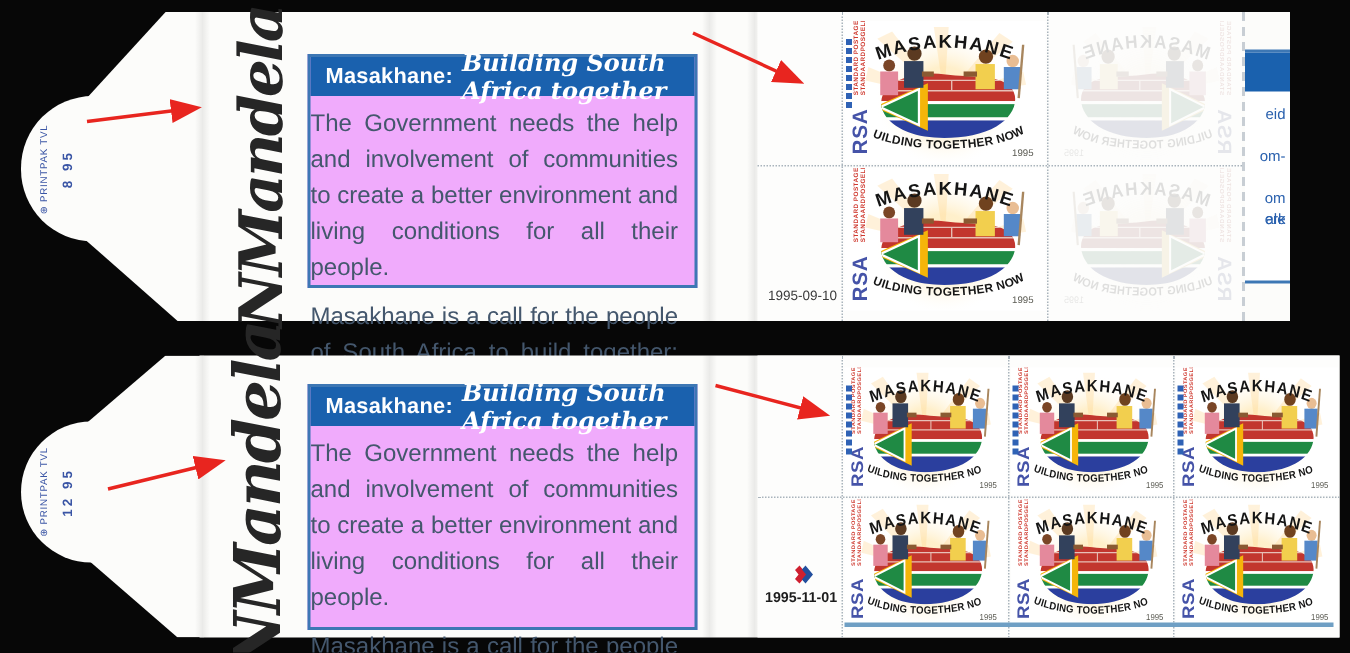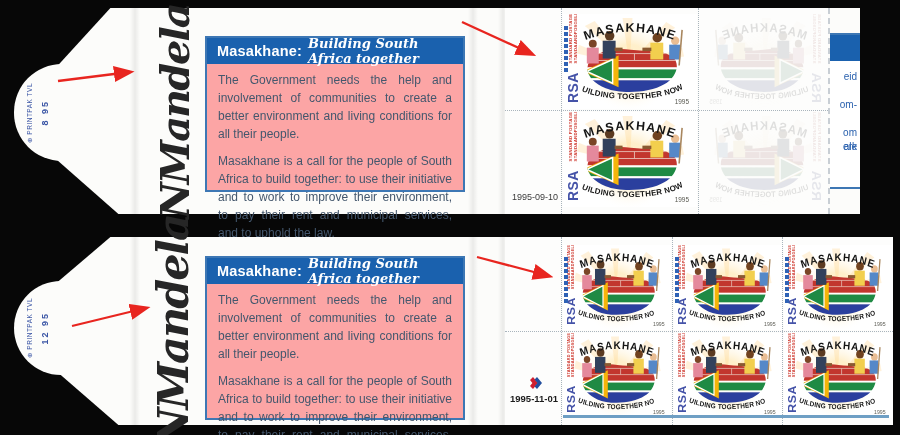--- a/index.html
+++ b/index.html
@@ -12,25 +12,25 @@
   .flap{clip-path:polygon(68% 0,100% 0,100% 100%,78% 100%,2% 74%,2% 28%);}
   .flap2{clip-path:polygon(68% 0,100% 0,100% 100%,78% 100%,2% 72%,2% 24%);}
   .vtext{writing-mode:vertical-rl;transform:rotate(180deg);color:#3a55a5;white-space:nowrap;}
   .printer{font-size:6.5px;letter-spacing:.5px;}
   .tabcode{font-size:9px;font-weight:bold;letter-spacing:2px;}
   .sigwrap{display:flex;align-items:center;justify-content:center;}
   .sig{transform:rotate(-90deg);font-family:"DejaVu Serif",serif;font-style:italic;font-weight:bold;
        color:#262626;white-space:nowrap;letter-spacing:-2px;}
   .crease{width:10px;background:linear-gradient(90deg,rgba(0,0,0,0),rgba(0,0,0,.07),rgba(0,0,0,0));}
   
-  .infobox{border:2px solid #3d77b4;background:#fca5a5;}
+  .infobox{border:2px solid #3d77b4;background:#f0abfc;}
   .ib-head{background:#1a61ae;color:#fff;height:26px;display:flex;align-items:center;padding:0 10px;gap:6px;}
   .ib-title{font-weight:bold;font-size:14.5px;letter-spacing:.2px;}
-  .ib-sub{font-family:"DejaVu Serif",serif;font-style:italic;font-weight:bold;font-size:13px;}
-  .ib-body{padding:7px 11px 0 11px;color:#44576d;font-size:12px;line-height:1.5;text-align:justify;}
+  .ib-sub{font-family:"DejaVu Serif",serif;font-style:italic;font-weight:bold;font-size:16px;}
+  .ib-body{padding:7px 11px 0 0;color:#44576d;font-size:16px;line-height:1.5;text-align:justify;}
   .ib-body p{margin:0 0 9px 0;}
   
   .pane{background:#fdfdfc;}
   .perfh{border-top:1.6px dotted #a9b4bc;height:0;}
   .perfv{border-left:1.6px dotted #a9b4bc;width:0;}
   .slot{position:absolute;}
   .stamp{position:relative;width:100%;height:100%;background:#fff;}
   .stamp svg{width:100%;height:100%;display:block;}
   .stamp-dots{display:none;position:absolute;left:1px;top:10px;}
   .slot.dots .stamp-dots{display:block;}

